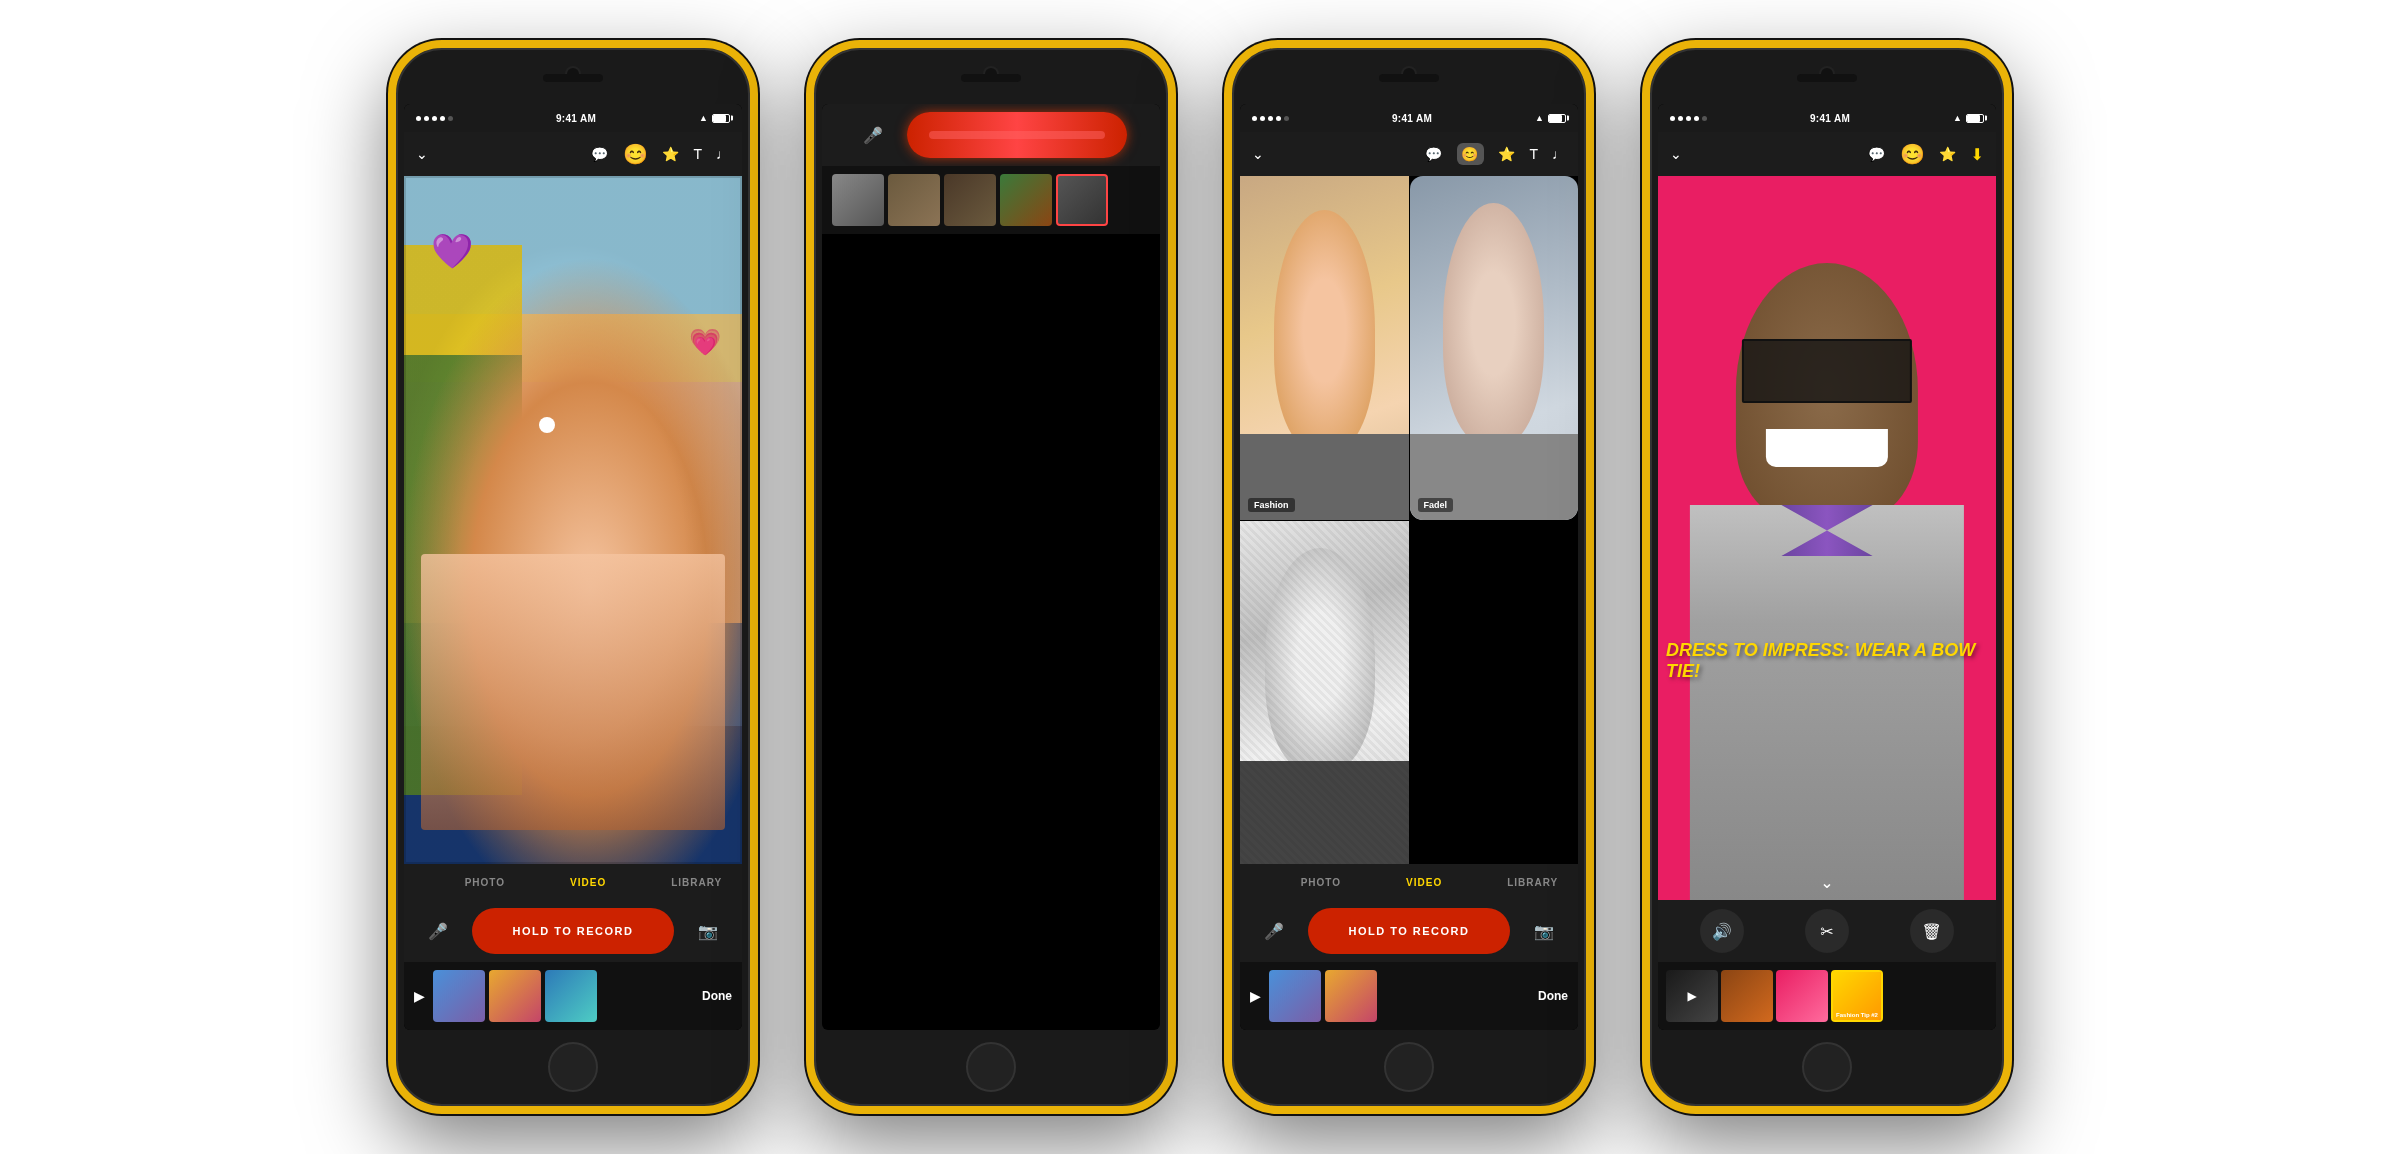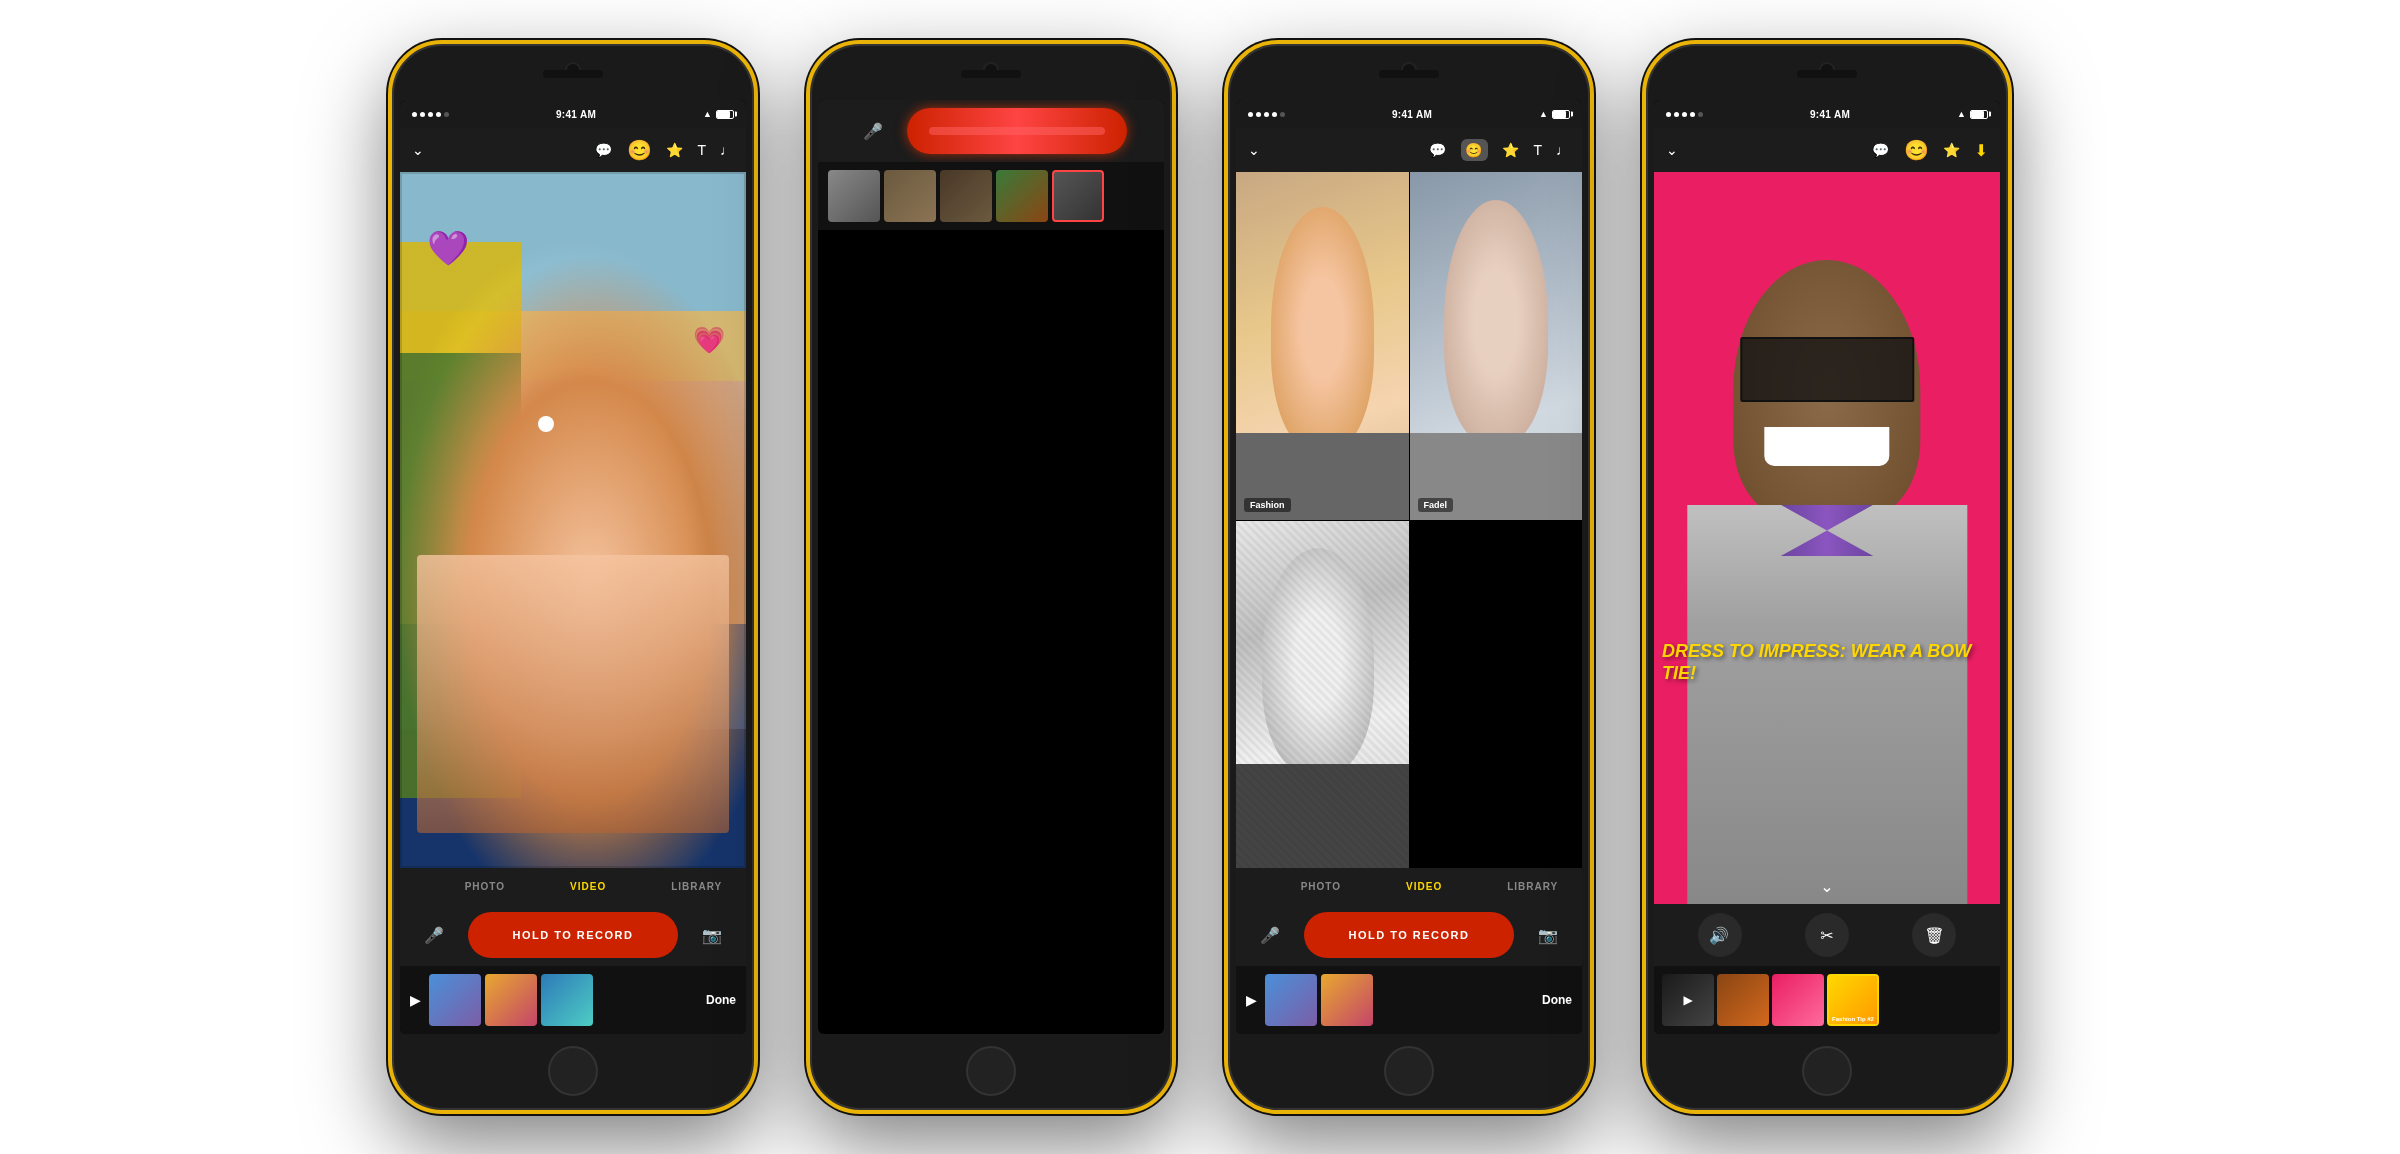--- a/index.html
+++ b/index.html
@@ -17,21 +17,21 @@
       display: flex;
       gap: 48px;
       align-items: center;
       padding: 40px;
     }
     .phone {
       width: 370px;
       height: 1074px;
       background: #1a1a1a;
       border-radius: 54px;
-      border: 4px solid #eab308;
+      border: 8px solid #eab308;
       position: relative;
       box-shadow:
         0 0 0 2px #111,
         inset 0 0 0 2px #333,
         0 30px 80px rgba(0,0,0,0.5);
       overflow: hidden;
       display: flex;
       flex-direction: column;
     }
     
@@ -311,21 +311,21 @@
       width: 100%;
       height: 100%;
       gap: 1px;
       background: #000;
     }
     .grid-cell {
       position: relative;
       overflow: hidden;
     }
     .grid-cell-1 { background: linear-gradient(135deg, #c8a882, #e8c88a, #a8b8c8); }
-    .grid-cell-2 { background: linear-gradient(135deg, #8898a8, #c0c8d0, #e8d8c8); }
+    .grid-cell-2 { background: linear-gradient(135deg, #8898a8, #c0c8d0, #e8d8c8); border-radius: 13px; }
     .grid-cell-3 { background: linear-gradient(135deg, #e8a830, #f5c4a0, #c97a45); }
     .grid-cell-4 { background: #1a1a1a; }
     .grid-label {
       position: absolute;
       bottom: 8px;
       left: 8px;
       color: #fff;
       font-size: 9px;
       font-weight: 600;
       background: rgba(0,0,0,0.5);

